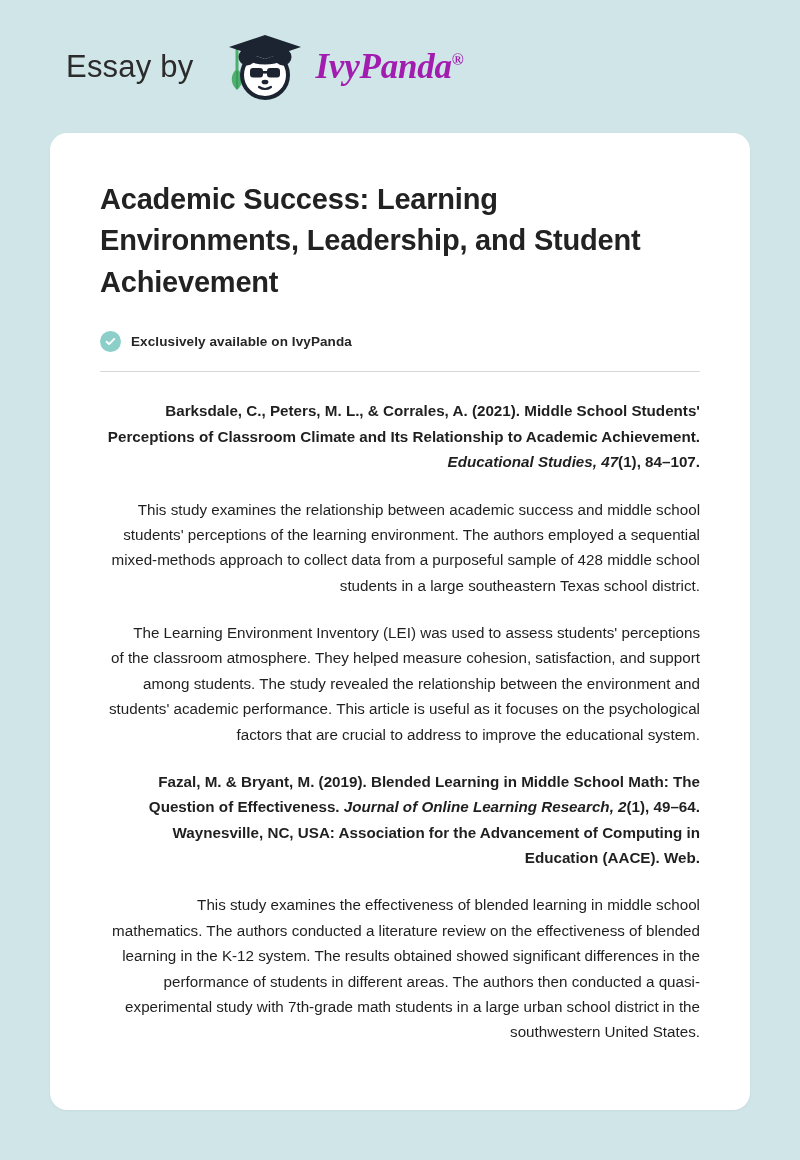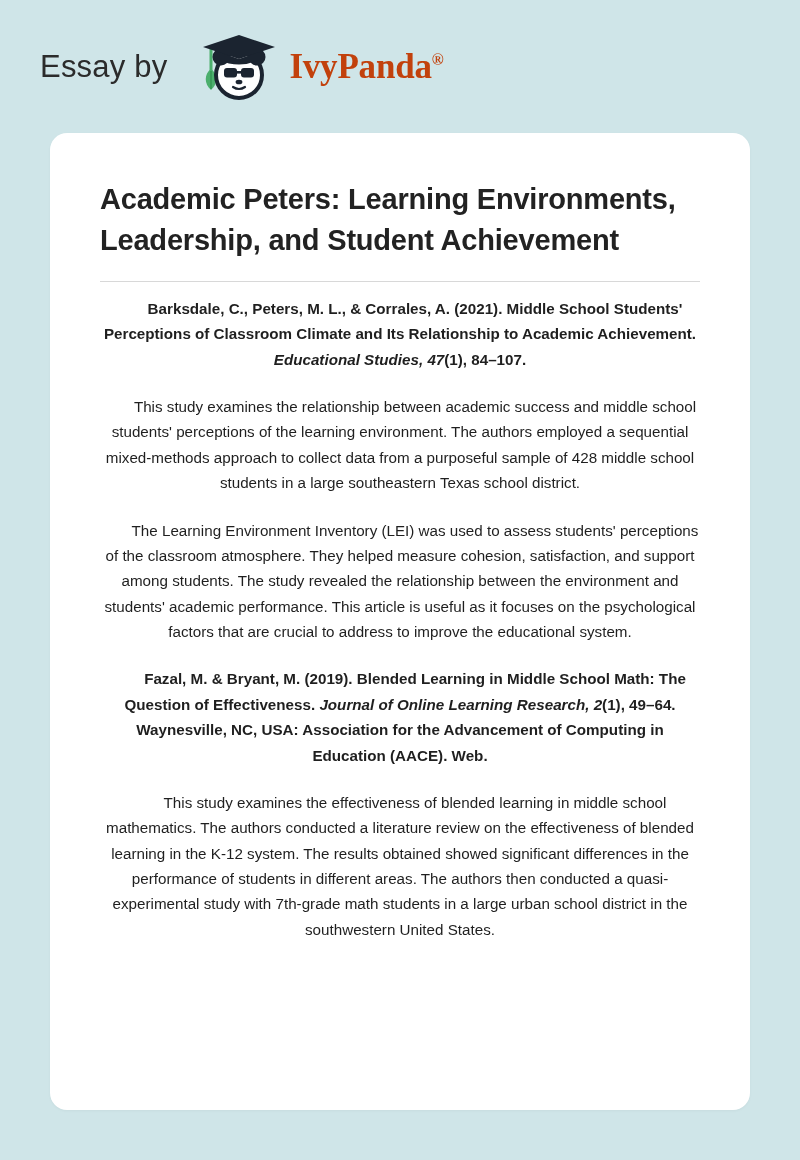--- a/index.html
+++ b/index.html
@@ -15,21 +15,21 @@
     font-family: "Liberation Sans", sans-serif;
     -webkit-font-smoothing: antialiased;
     overflow: hidden;
   }
 
   
   .site-header {
     height: 133px;
     display: flex;
     align-items: center;
-    padding-left: 40px;
+    padding-left: 66px;
   }
   .brand-lockup {
     display: flex;
     align-items: center;
     gap: 14px;
   }
   .essay-by {
     font-size: 31px;
     font-weight: 400;
     color: #2b2b2b;
@@ -38,25 +38,26 @@
   }
   .panda-logo {
     width: 100px;
     height: 68px;
     display: block;
   }
   .wordmark {
     font-family: "Liberation Serif", serif;
     font-weight: bold;
     font-size: 35px;
-    color: #c2410c;
+    color: #a21caf;
     line-height: 1;
     letter-spacing: -0.2px;
     position: relative;
     margin-left: -6px;
+    font-style: italic;
   }
   .wordmark .reg {
     font-size: 16px;
     vertical-align: super;
     line-height: 0;
   }
 
   
   .paper-card {
     position: relative;
@@ -107,26 +108,26 @@
     background: #d8d8d8;
     margin-top: 19px;
     margin-bottom: 6px;
     border: 0;
   }
 
   
   .doc-body { padding-top: 8px; }
 
   .para {
-    margin: 0 0 22px 0;
+    margin: 12px 0 22px 0;
     font-size: 15.2px;
     line-height: 1.67;
     color: #1f1f1f;
     text-indent: 30px;
-    text-align: center;
+    text-align: right;
   }
   .para:last-child { margin-bottom: 0; }
 
   .para.citation {
     font-weight: bold;
   }
   .para.citation em {
     font-style: italic;
   }
 </style>
@@ -163,22 +164,30 @@
     </span>
 
     <span class="wordmark">
       <span>IvyPanda</span><span class="reg">®</span>
     </span>
   </div>
 </header>
 
 <main class="paper-card">
 
-  <h1 class="doc-title">Academic Peters: Learning Environments, Leadership, and Student Achievement</h1>
+  <h1 class="doc-title">Academic Success: Learning Environments, Leadership, and Student Achievement</h1>
 
+  <div class="exclusive-row">
+    <span class="check-badge">
+      <svg width="13" height="13" viewBox="0 0 13 13" aria-hidden="true">
+        <path d="M2.6 6.7 L5.1 9.1 L10.3 3.9" stroke="#ffffff" stroke-width="1.9" fill="none" stroke-linecap="round" stroke-linejoin="round"></path>
+      </svg>
+    </span>
+    <span class="exclusive-text">Exclusively available on IvyPanda</span>
+  </div>
 
   <hr class="divider">
 
   <div class="doc-body">
       <p class="para citation"><span>Barksdale, C., Peters, M. L., &amp; Corrales, A. (2021). Middle School Students' Perceptions of Classroom Climate and Its Relationship to Academic Achievement. </span><em>Educational Studies, 47</em><span>(1), 84–107.</span></p>
       <p class="para"><span>This study examines the relationship between academic success and middle school students' perceptions of the learning environment. The authors employed a sequential mixed-methods approach to collect data from a purposeful sample of 428 middle school students in a large southeastern Texas school district.</span></p>
       <p class="para"><span>The Learning Environment Inventory (LEI) was used to assess students' perceptions of the classroom atmosphere. They helped measure cohesion, satisfaction, and support among students. The study revealed the relationship between the environment and students' academic performance. This article is useful as it focuses on the psychological factors that are crucial to address to improve the educational system.</span></p>
       <p class="para citation"><span>Fazal, M. &amp; Bryant, M. (2019). Blended Learning in Middle School Math: The Question of Effectiveness. </span><em>Journal of Online Learning Research, 2</em><span>(1), 49–64. Waynesville, NC, USA: Association for the Advancement of Computing in Education (AACE). Web.</span></p>
       <p class="para"><span>This study examines the effectiveness of blended learning in middle school mathematics. The authors conducted a literature review on the effectiveness of blended learning in the K-12 system. The results obtained showed significant differences in the performance of students in different areas. The authors then conducted a quasi-experimental study with 7th-grade math students in a large urban school district in the southwestern United States.</span></p>
     </div>

